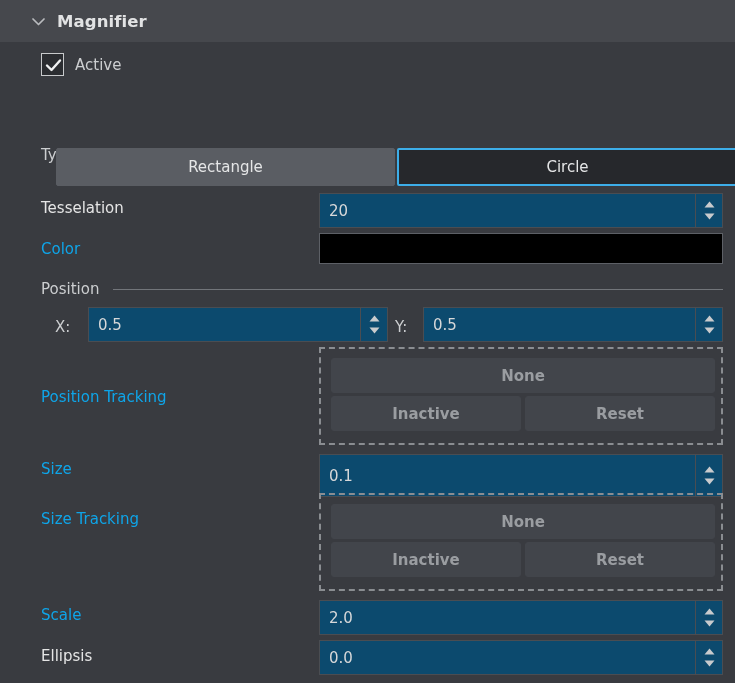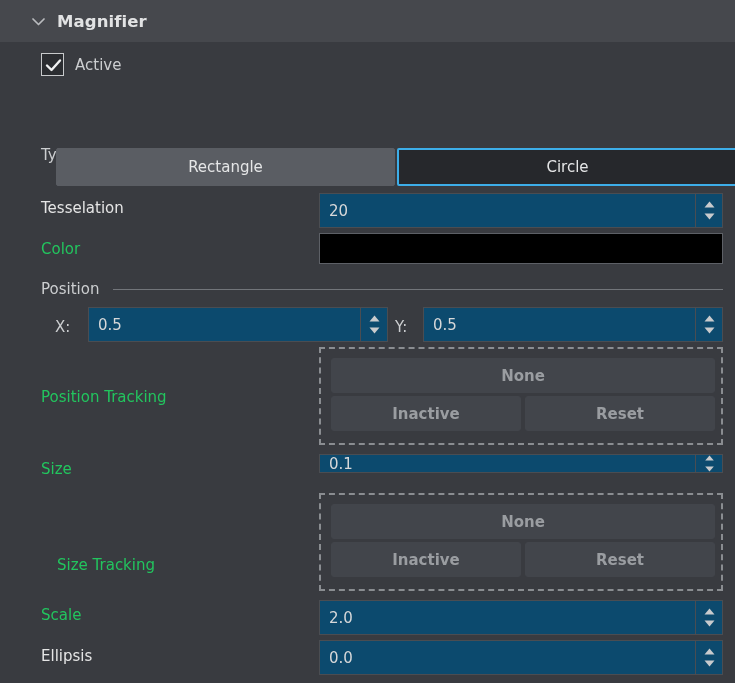--- a/index.html
+++ b/index.html
@@ -44,21 +44,21 @@
     font-size: 16.5px;
     font-weight: bold;
     color: #e2e3e4;
     letter-spacing: 0.1px;
     margin-left: 5px;
   }
   .lbl {
     position: absolute;
     left: 41px;
     font-size: 15px;
-    color: #22c55e;
+    color: #0ea5e9;
     white-space: nowrap;
   }
   .lbl.animated { color: #e5e5e5; }
 
   
   .checkrow {
     position: absolute;
     left: 41px;
     top: 53px;
     display: flex;
@@ -281,33 +281,33 @@
   </div>
 
   <div class="lbl" style="top:388px;">Position Tracking</div>
   <div class="track-box" style="left:319px; top:347px; width:404px; height:98px;">
     <div class="track-btn" style="left:10px; top:9px; width:384px; height:35px;">None</div>
     <div class="track-btn" style="left:10px; top:47px; width:190px; height:35px;">Inactive</div>
     <div class="track-btn" style="left:204px; top:47px; width:190px; height:35px;">Reset</div>
   </div>
 
   <div class="lbl" style="top:460px;">Size</div>
-  <div class="spin" style="left:319px; top:454px; width:404px; height:19px;">
+  <div class="spin" style="left:319px; top:454px; width:404px; height:43px;">
     <span class="spin-value">0.1</span>
     <span class="spin-arrows">
       <svg width="11" height="7" viewBox="0 0 11 7">
         <path d="M5.5 0.5 L10.5 6.5 L0.5 6.5 Z" fill="#c9cbcd"></path>
       </svg>
       <svg width="11" height="7" viewBox="0 0 11 7">
         <path d="M5.5 6.5 L0.5 0.5 L10.5 0.5 Z" fill="#c9cbcd"></path>
       </svg>
     </span>
   </div>
 
-  <div class="lbl" style="top:556px;margin-left:16px;">Size Tracking</div>
+  <div class="lbl" style="top:510px;">Size Tracking</div>
   <div class="track-box" style="left:319px; top:493px; width:404px; height:98px;">
     <div class="track-btn" style="left:10px; top:9px; width:384px; height:35px;">None</div>
     <div class="track-btn" style="left:10px; top:47px; width:190px; height:35px;">Inactive</div>
     <div class="track-btn" style="left:204px; top:47px; width:190px; height:35px;">Reset</div>
   </div>
 
   <div class="lbl" style="top:606px;">Scale</div>
   <div class="spin" style="left:319px; top:600px; width:404px; height:35px;">
     <span class="spin-value">2.0</span>
     <span class="spin-arrows">

